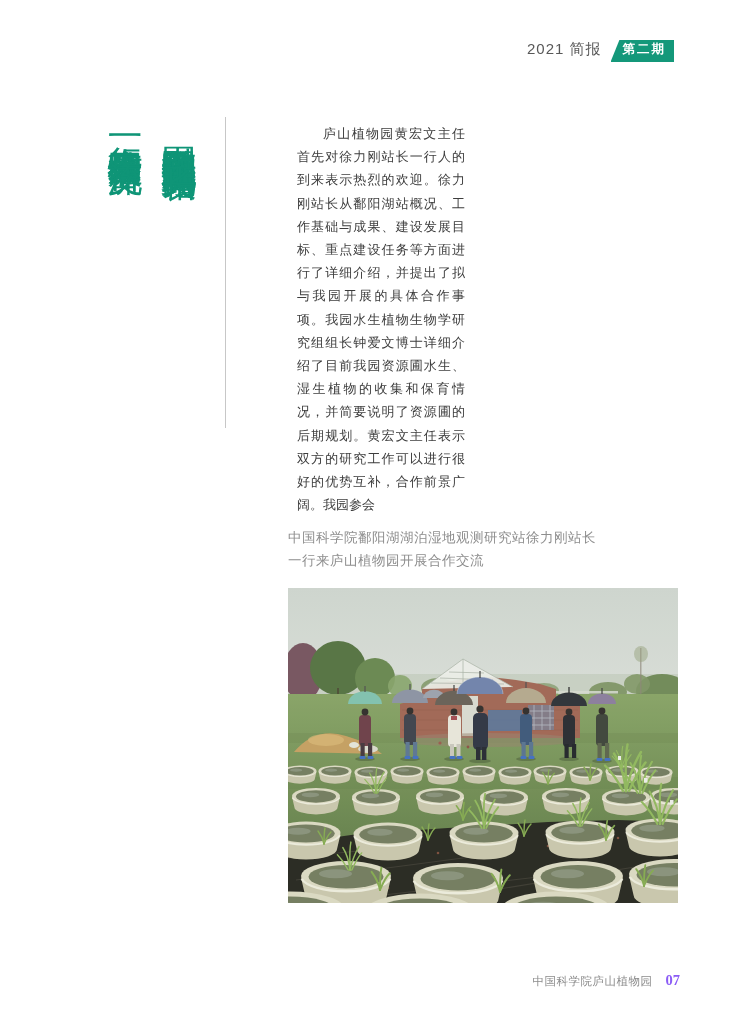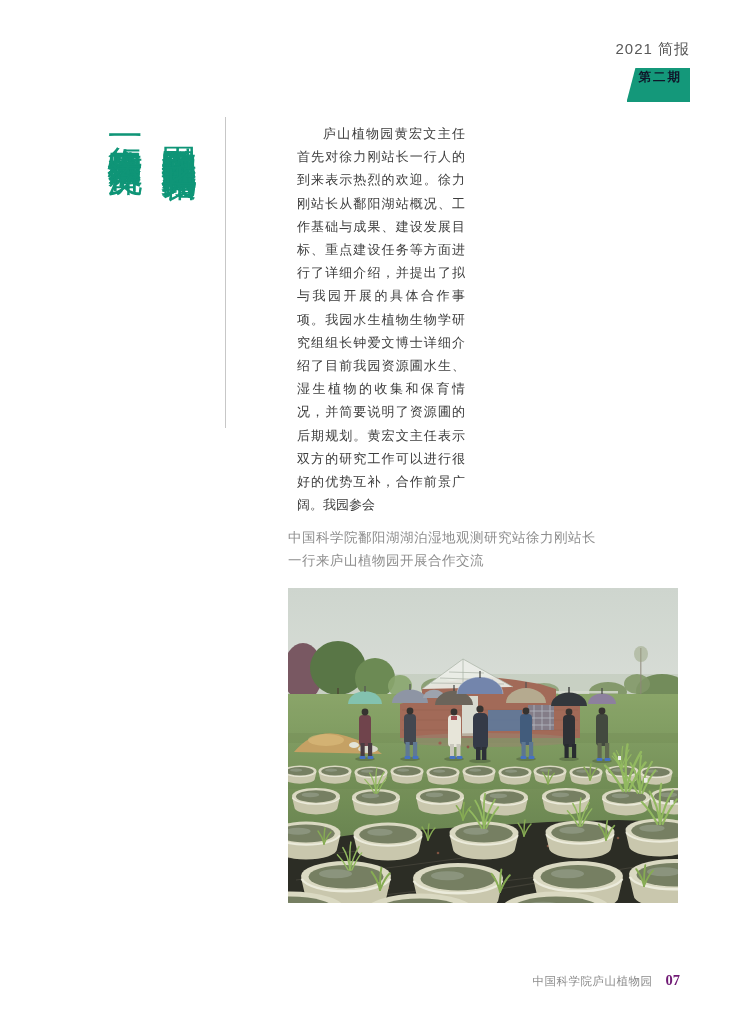--- a/index.html
+++ b/index.html
@@ -4,25 +4,25 @@
 <style>
   html,body{margin:0;padding:0;}
   body{
     width:750px;height:1034px;position:relative;background:#ffffff;
     font-family:"Liberation Sans","DejaVu Sans",sans-serif;
     overflow:hidden;
   }
   .page{position:absolute;inset:0;}
 
   
-  .header{position:absolute;top:40px;right:60px;display:flex;align-items:flex-end;gap:9px;flex-direction:column;}
+  .header{position:absolute;top:40px;right:76px;display:flex;align-items:flex-start;gap:9px;}
   .issue{font-size:15px;color:#585858;letter-spacing:1px;}
   .badge{
-    background:#14987a;color:#0f172a;font-size:12.5px;font-weight:bold;letter-spacing:2px;
-    padding:2px 8px 18px 12px;line-height:14px;
+    background:#14987a;color:#ffffff;font-size:12.5px;font-weight:bold;letter-spacing:2px;
+    padding:2px 8px 6px 12px;line-height:14px;
     clip-path:polygon(14% 0,100% 0,100% 100%,0 100%);
   }
 
   
   .vtitle{
     position:absolute;top:118px;left:98px;height:800px;width:108px;
     writing-mode:vertical-rl;text-orientation:upright;
     font-size:35px;line-height:54px;letter-spacing:1px;
     color:#0f9577;font-weight:400;
   }
@@ -43,21 +43,21 @@
   .caption{position:absolute;left:288px;top:527px;font-size:13.5px;line-height:22.5px;
            color:#8e8e8e;letter-spacing:.5px;}
 
   
   .photo{position:absolute;left:288px;top:588px;width:390px;height:315px;overflow:hidden;background:#ccd2cc;}
   .photo svg{display:block;}
 
   
   .footer{position:absolute;top:972px;right:70px;display:flex;align-items:baseline;gap:13px;margin-left:40px;}
   .footer .org{font-size:11.5px;color:#8c8c8c;letter-spacing:.5px;}
-  .footer .num{font-size:14.5px;font-weight:bold;color:#701a75;
+  .footer .num{font-size:14.5px;font-weight:bold;color:#8b5cf6;
                font-family:"Liberation Serif","DejaVu Serif",serif;}
 </style>
 </head>
 <body>
 
 <div class="page">
 
   <div class="header">
     <span class="issue">2021 简报</span>
     <span class="badge">第二期</span>

